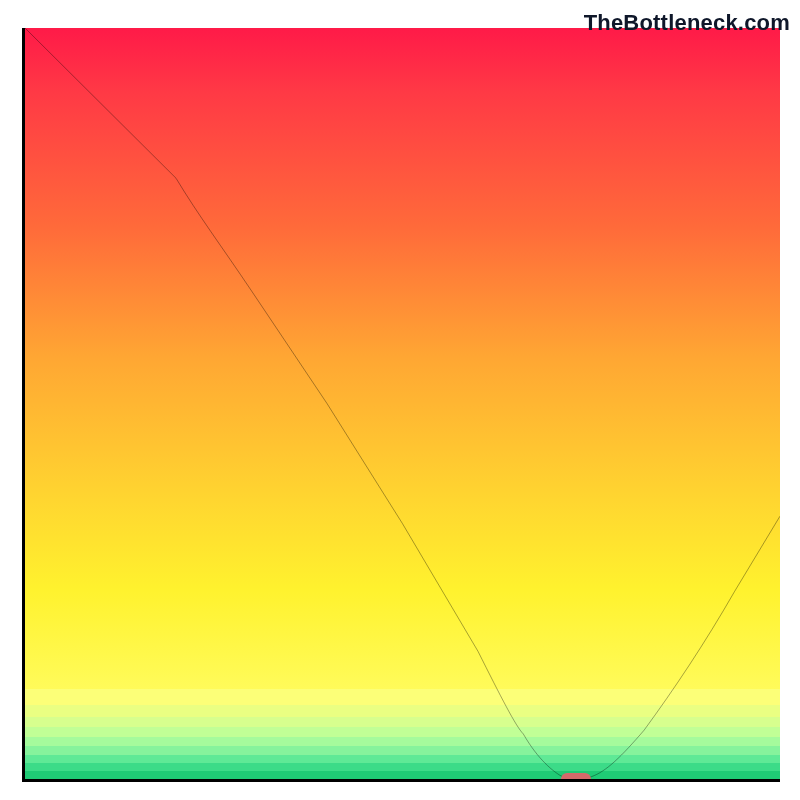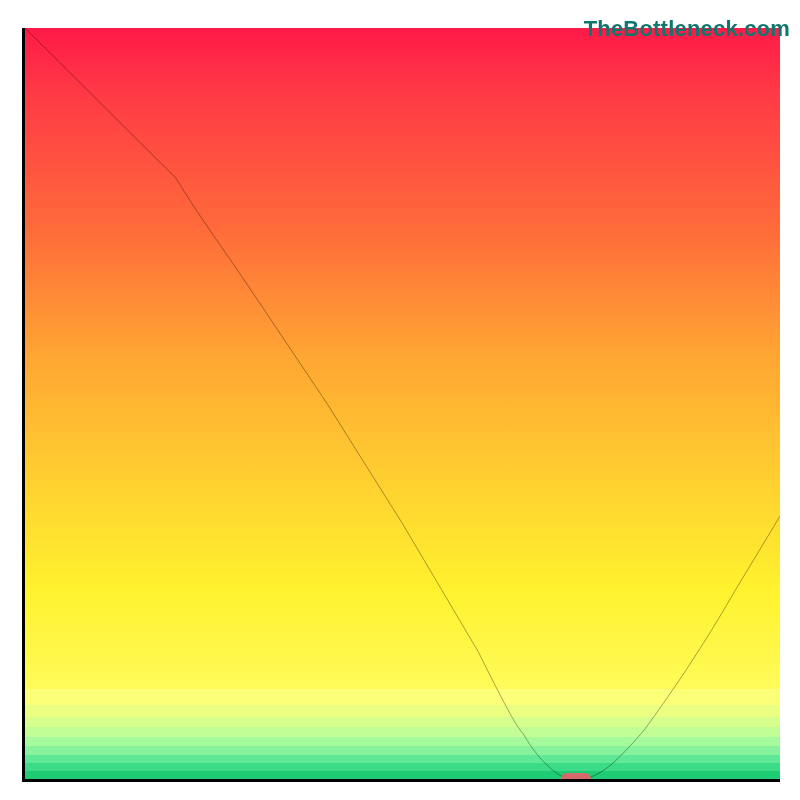--- a/index.html
+++ b/index.html
@@ -11,25 +11,25 @@
     font-family: Arial, Helvetica, sans-serif;
     overflow: hidden;
   }
   .wrap {
     position: relative;
     width: 800px;
     height: 800px;
   }
   .watermark {
     position: absolute;
-    top: 16px;
+    top: 10px;
     right: 10px;
     font-size: 22px;
     font-weight: 600;
-    color: #0f766e;
+    color: #0f172a;
     letter-spacing: 0.2px;
     z-index: 20;
   }
   .plot-frame {
     position: absolute;
     left: 22px;
     top: 28px;
     width: 758px;
     height: 754px;
     border-left: 3px solid #000;

